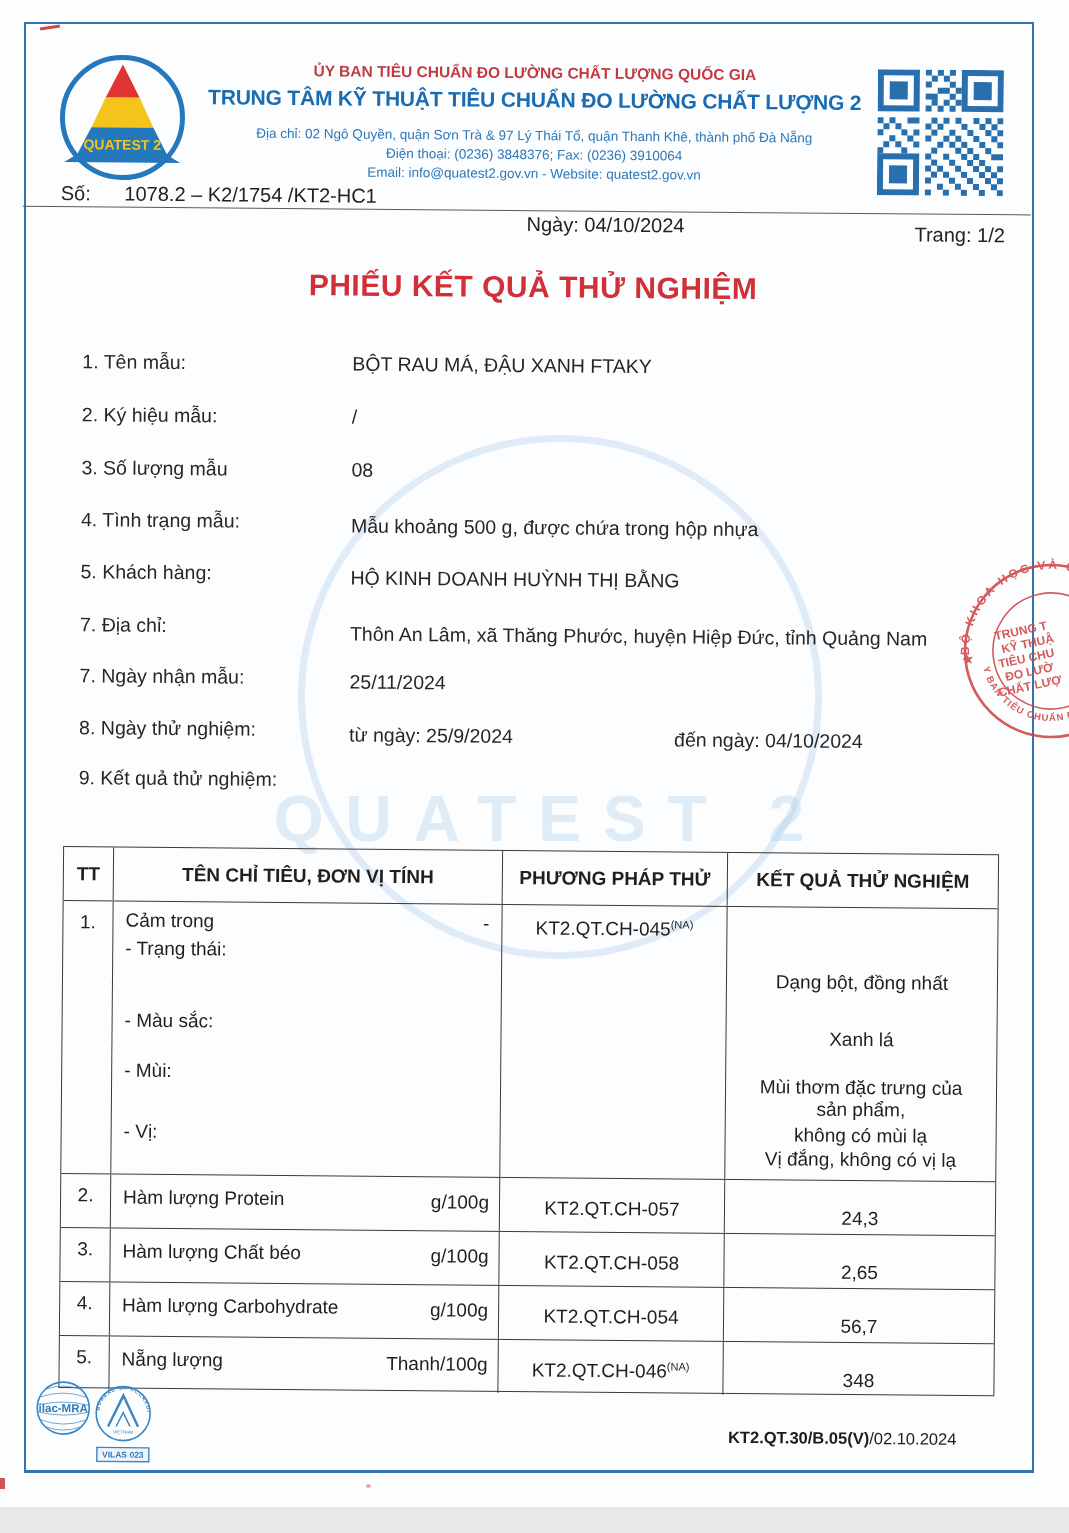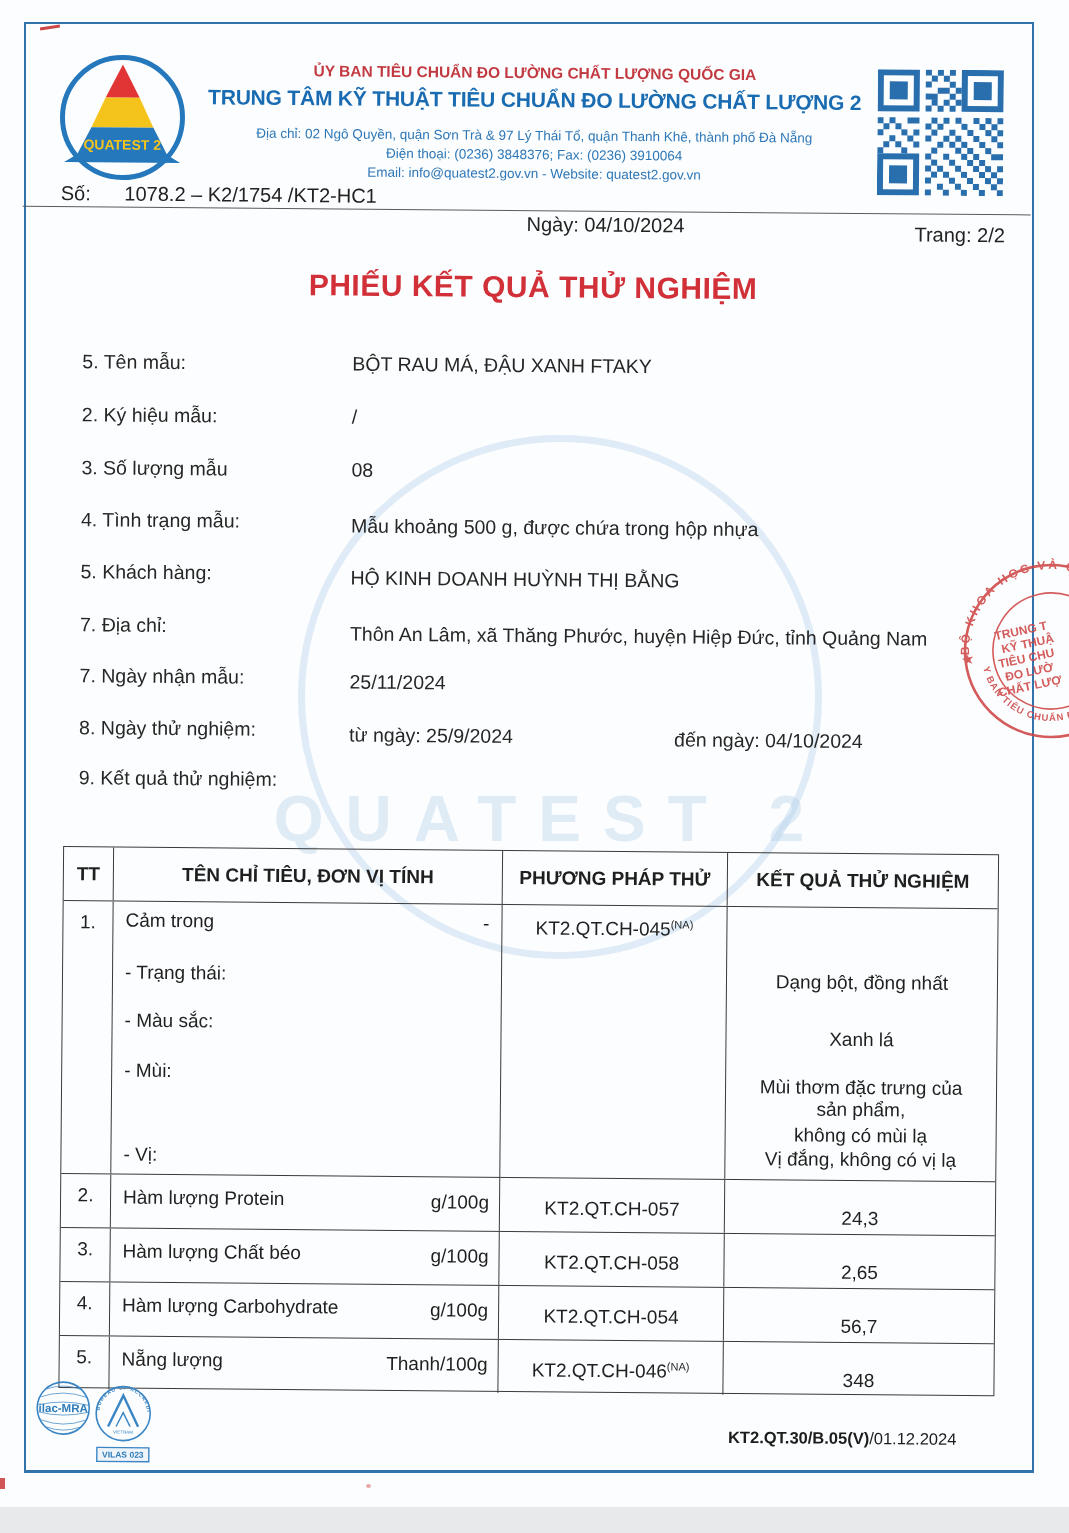--- a/index.html
+++ b/index.html
@@ -110,26 +110,26 @@
                  M8,20h1v1h-1z M11,20h1v1h-1z M14,20h1v1h-1z M17,20h1v1h-1z M20,20h1v1h-1z"></path>
       </g>
     </svg>
 
     <div class="abs meta" style="left:62px;top:182px">
       <span>Số:</span>
       <span style="margin-left:28px">1078.2 – K2/1754  /KT2-HC1</span>
     </div>
     <div class="sep"></div>
     <div class="abs meta" style="left:528px;top:209px">Ngày: 04/10/2024</div>
-    <div class="abs meta" style="left:916px;top:216px">Trang: 2/2</div>
+    <div class="abs meta" style="left:916px;top:216px">Trang: 1/2</div>
 
     <div class="doc-title">PHIẾU KẾT QUẢ THỬ NGHIỆM</div>
 
     <div class="field" style="top:350px">
-      <span class="flabel">5. Tên mẫu:</span>
+      <span class="flabel">1. Tên mẫu:</span>
       <span class="fvalue">BỘT RAU MÁ, ĐẬU XANH FTAKY</span>
     </div>
     <div class="field" style="top:403px">
       <span class="flabel">2. Ký hiệu mẫu:</span>
       <span class="fvalue">/</span>
     </div>
     <div class="field" style="top:456px">
       <span class="flabel">3. Số lượng mẫu</span>
       <span class="fvalue">08</span>
     </div>
@@ -163,24 +163,24 @@
         <div class="tc hc">TT</div>
         <div class="tc hc">TÊN CHỈ TIÊU, ĐƠN VỊ TÍNH</div>
         <div class="tc hc">PHƯƠNG PHÁP THỬ</div>
         <div class="tc hc">KẾT QUẢ THỬ NGHIỆM</div>
       </div>
       <div class="trow" style="height:273px">
         <div class="tc ttcell">1.</div>
         <div class="tc">
           <div class="abs" style="top:8px;left:12px">Cảm trong</div>
           <div class="abs" style="top:8px;right:12px">-</div>
-          <div class="abs" style="top:60px;left:12px">- Trạng thái:</div>
+          <div class="abs" style="top:36px;left:12px">- Trạng thái:</div>
           <div class="abs" style="top:108px;left:12px">- Màu sắc:</div>
           <div class="abs" style="top:158px;left:12px">- Mùi:</div>
-          <div class="abs" style="top:242px;left:12px">- Vị:</div>
+          <div class="abs" style="top:219px;left:12px">- Vị:</div>
         </div>
         <div class="tc">
           <div class="abs center" style="top:12px">
             <span>KT2.QT.CH-045</span><sup>(NA)</sup>
           </div>
         </div>
         <div class="tc">
           <div class="abs center" style="top:64px">Dạng bột, đồng nhất</div>
           <div class="abs center" style="top:121px">Xanh lá</div>
           <div class="abs center" style="top:169px;padding:0 28px">Mùi thơm đặc trưng của sản phẩm,</div>
@@ -248,21 +248,21 @@
         <textPath href="#boaArc" startOffset="4%">BUREAU OF ACCREDITATION</textPath>
       </text>
       <path d="M18,45 L33,14 L48,45" fill="none" stroke="#3a85c4" stroke-width="2.4"></path>
       <path d="M26,45 L33,31 L40,45" fill="none" stroke="#3a85c4" stroke-width="1.4"></path>
       <text x="33" y="52" text-anchor="middle" font-size="4.5" fill="#3a85c4">VIETNAM</text>
       <rect x="7" y="66" width="52" height="14" fill="#eef4fa" stroke="#3a85c4" stroke-width="1.4"></rect>
       <text x="33" y="76" text-anchor="middle" font-size="8.5" font-weight="bold" fill="#2e7cba">VILAS 023</text>
     </svg>
 
     <div class="doccode">
-      <span style="font-weight:bold">KT2.QT.30/B.05(V)</span><span>/01.12.2024</span>
+      <span style="font-weight:bold">KT2.QT.30/B.05(V)</span><span>/02.10.2024</span>
     </div>
   </div>
 
   <svg class="stamp" viewBox="0 0 200 200">
     <defs>
       <path id="stTop" d="M18,100 A82,82 0 0 1 182,100"></path>
       <path id="stBot" d="M30,100 A70,70 0 0 0 170,100"></path>
     </defs>
     <circle cx="100" cy="100" r="86" fill="none" stroke="#cf4646" stroke-width="2.6"></circle>
     <circle cx="100" cy="100" r="58" fill="none" stroke="#cf4646" stroke-width="1.6"></circle>

